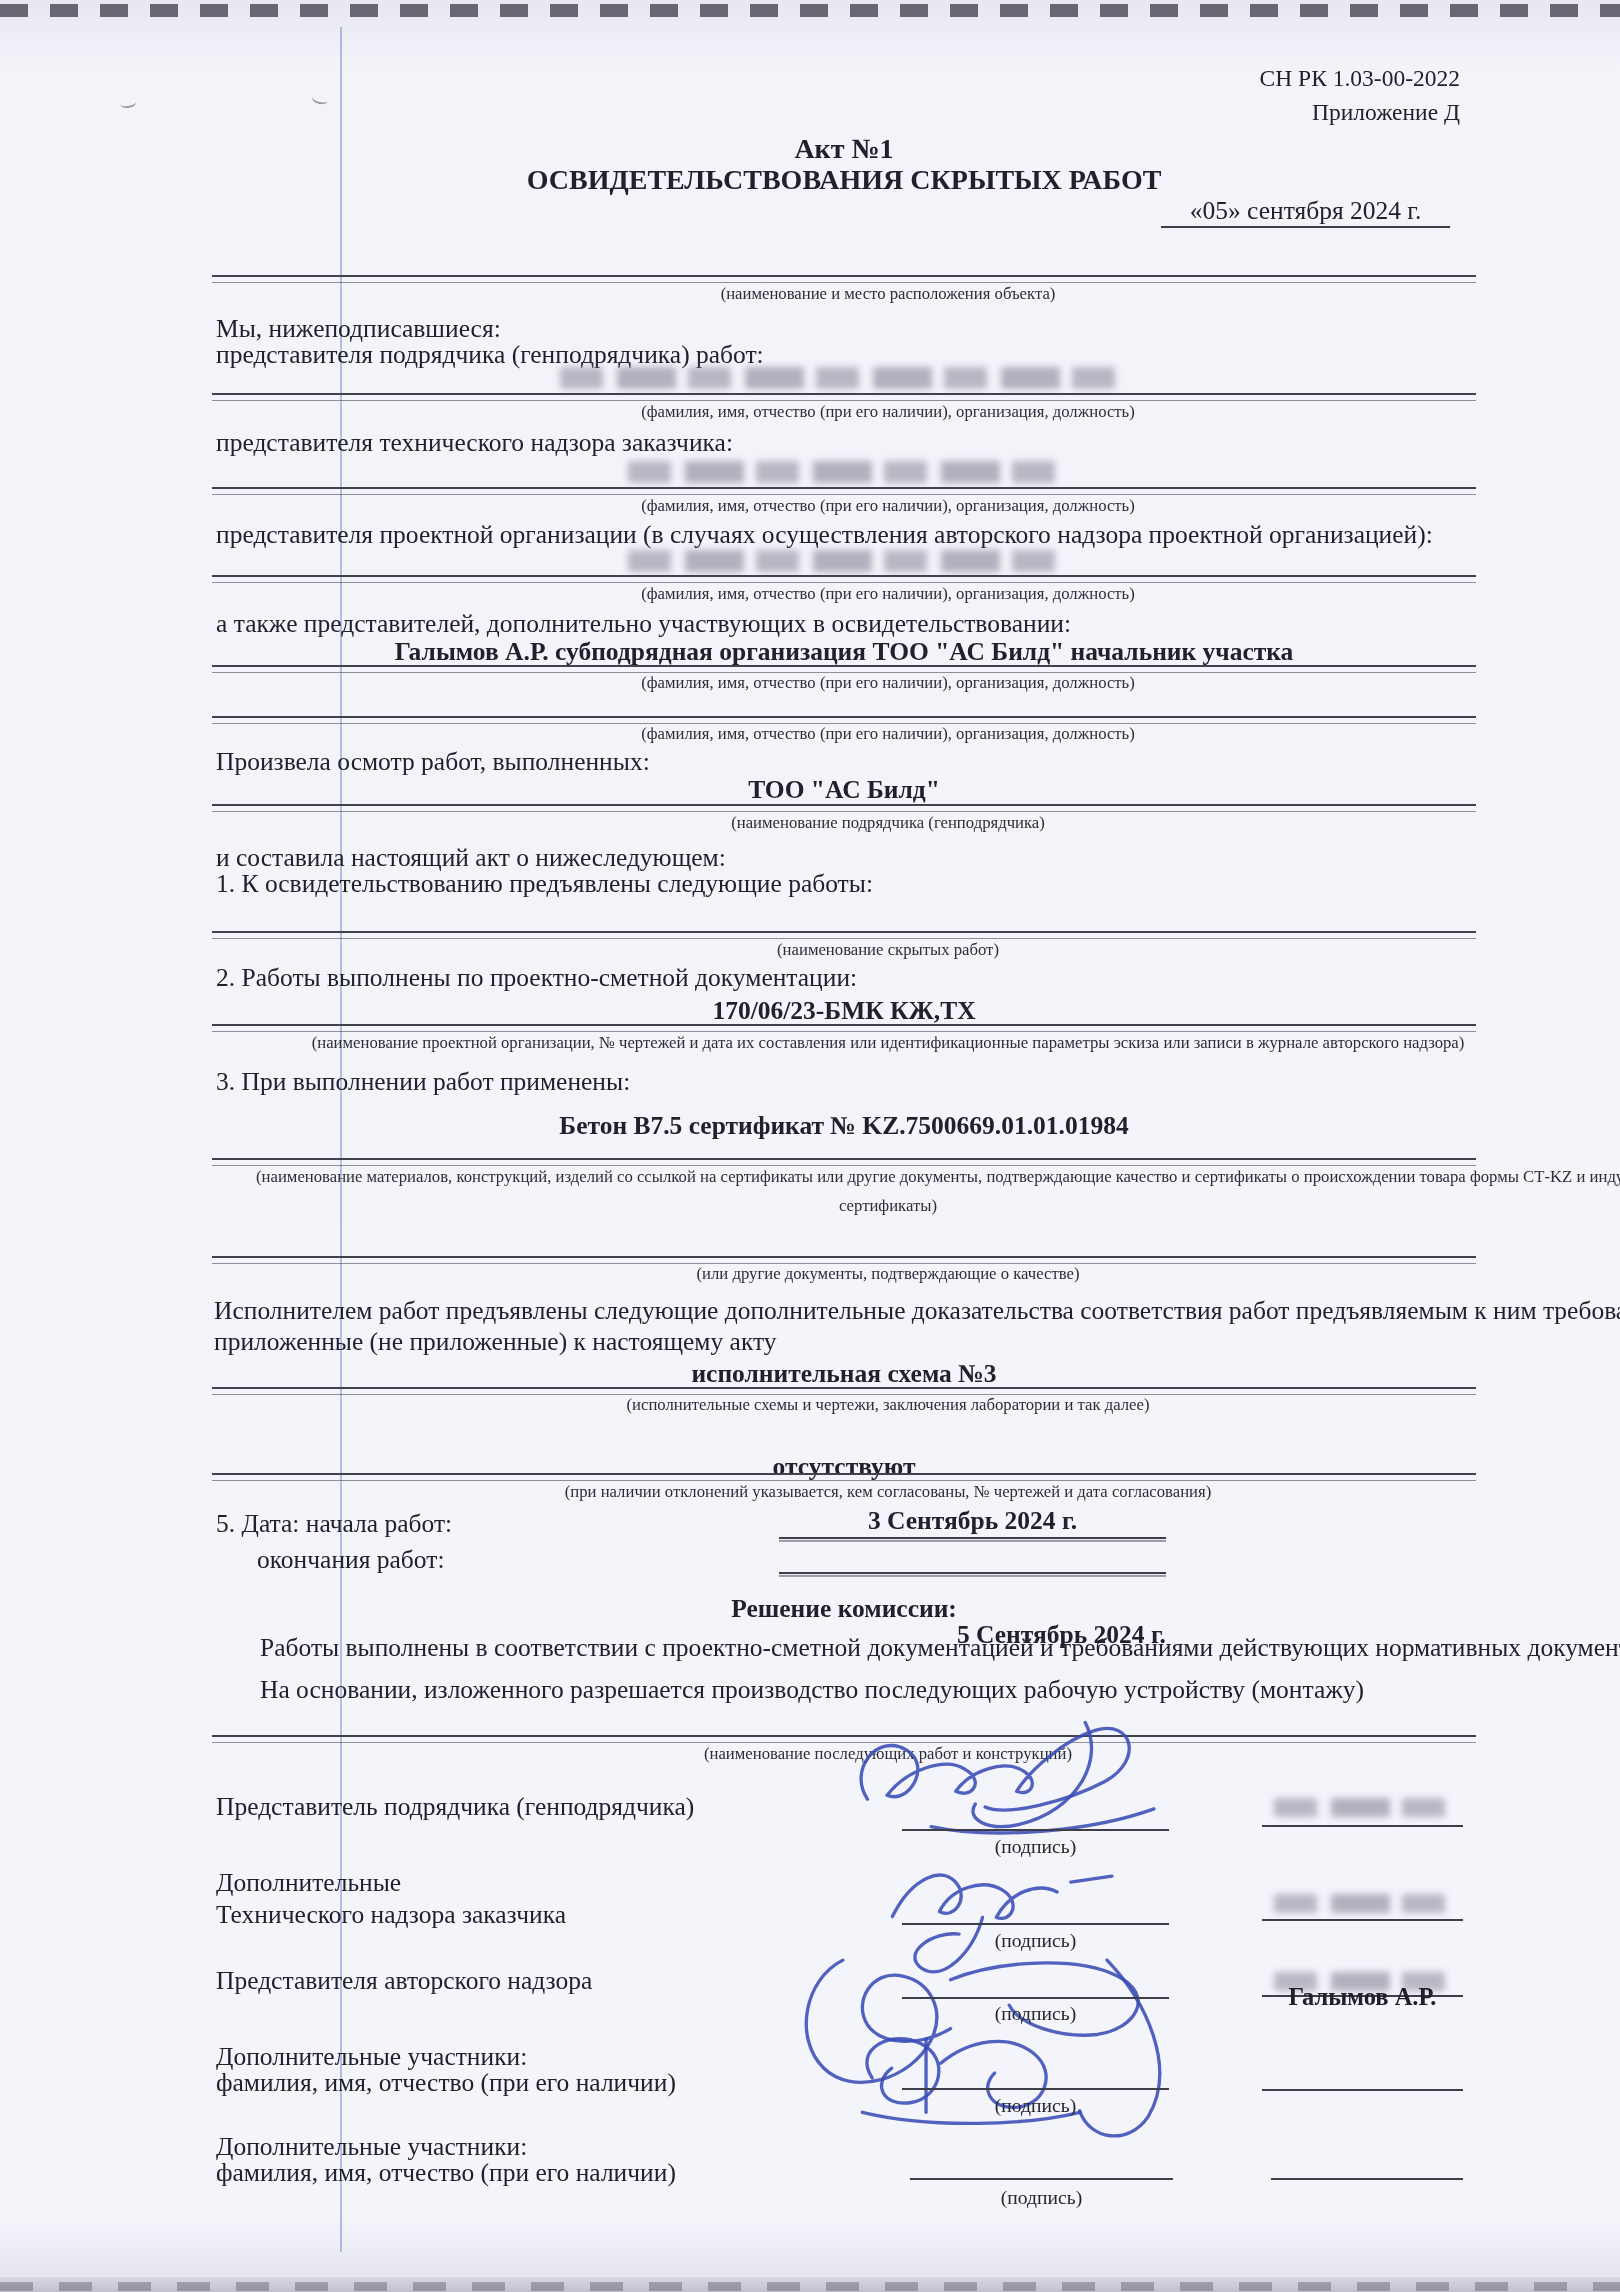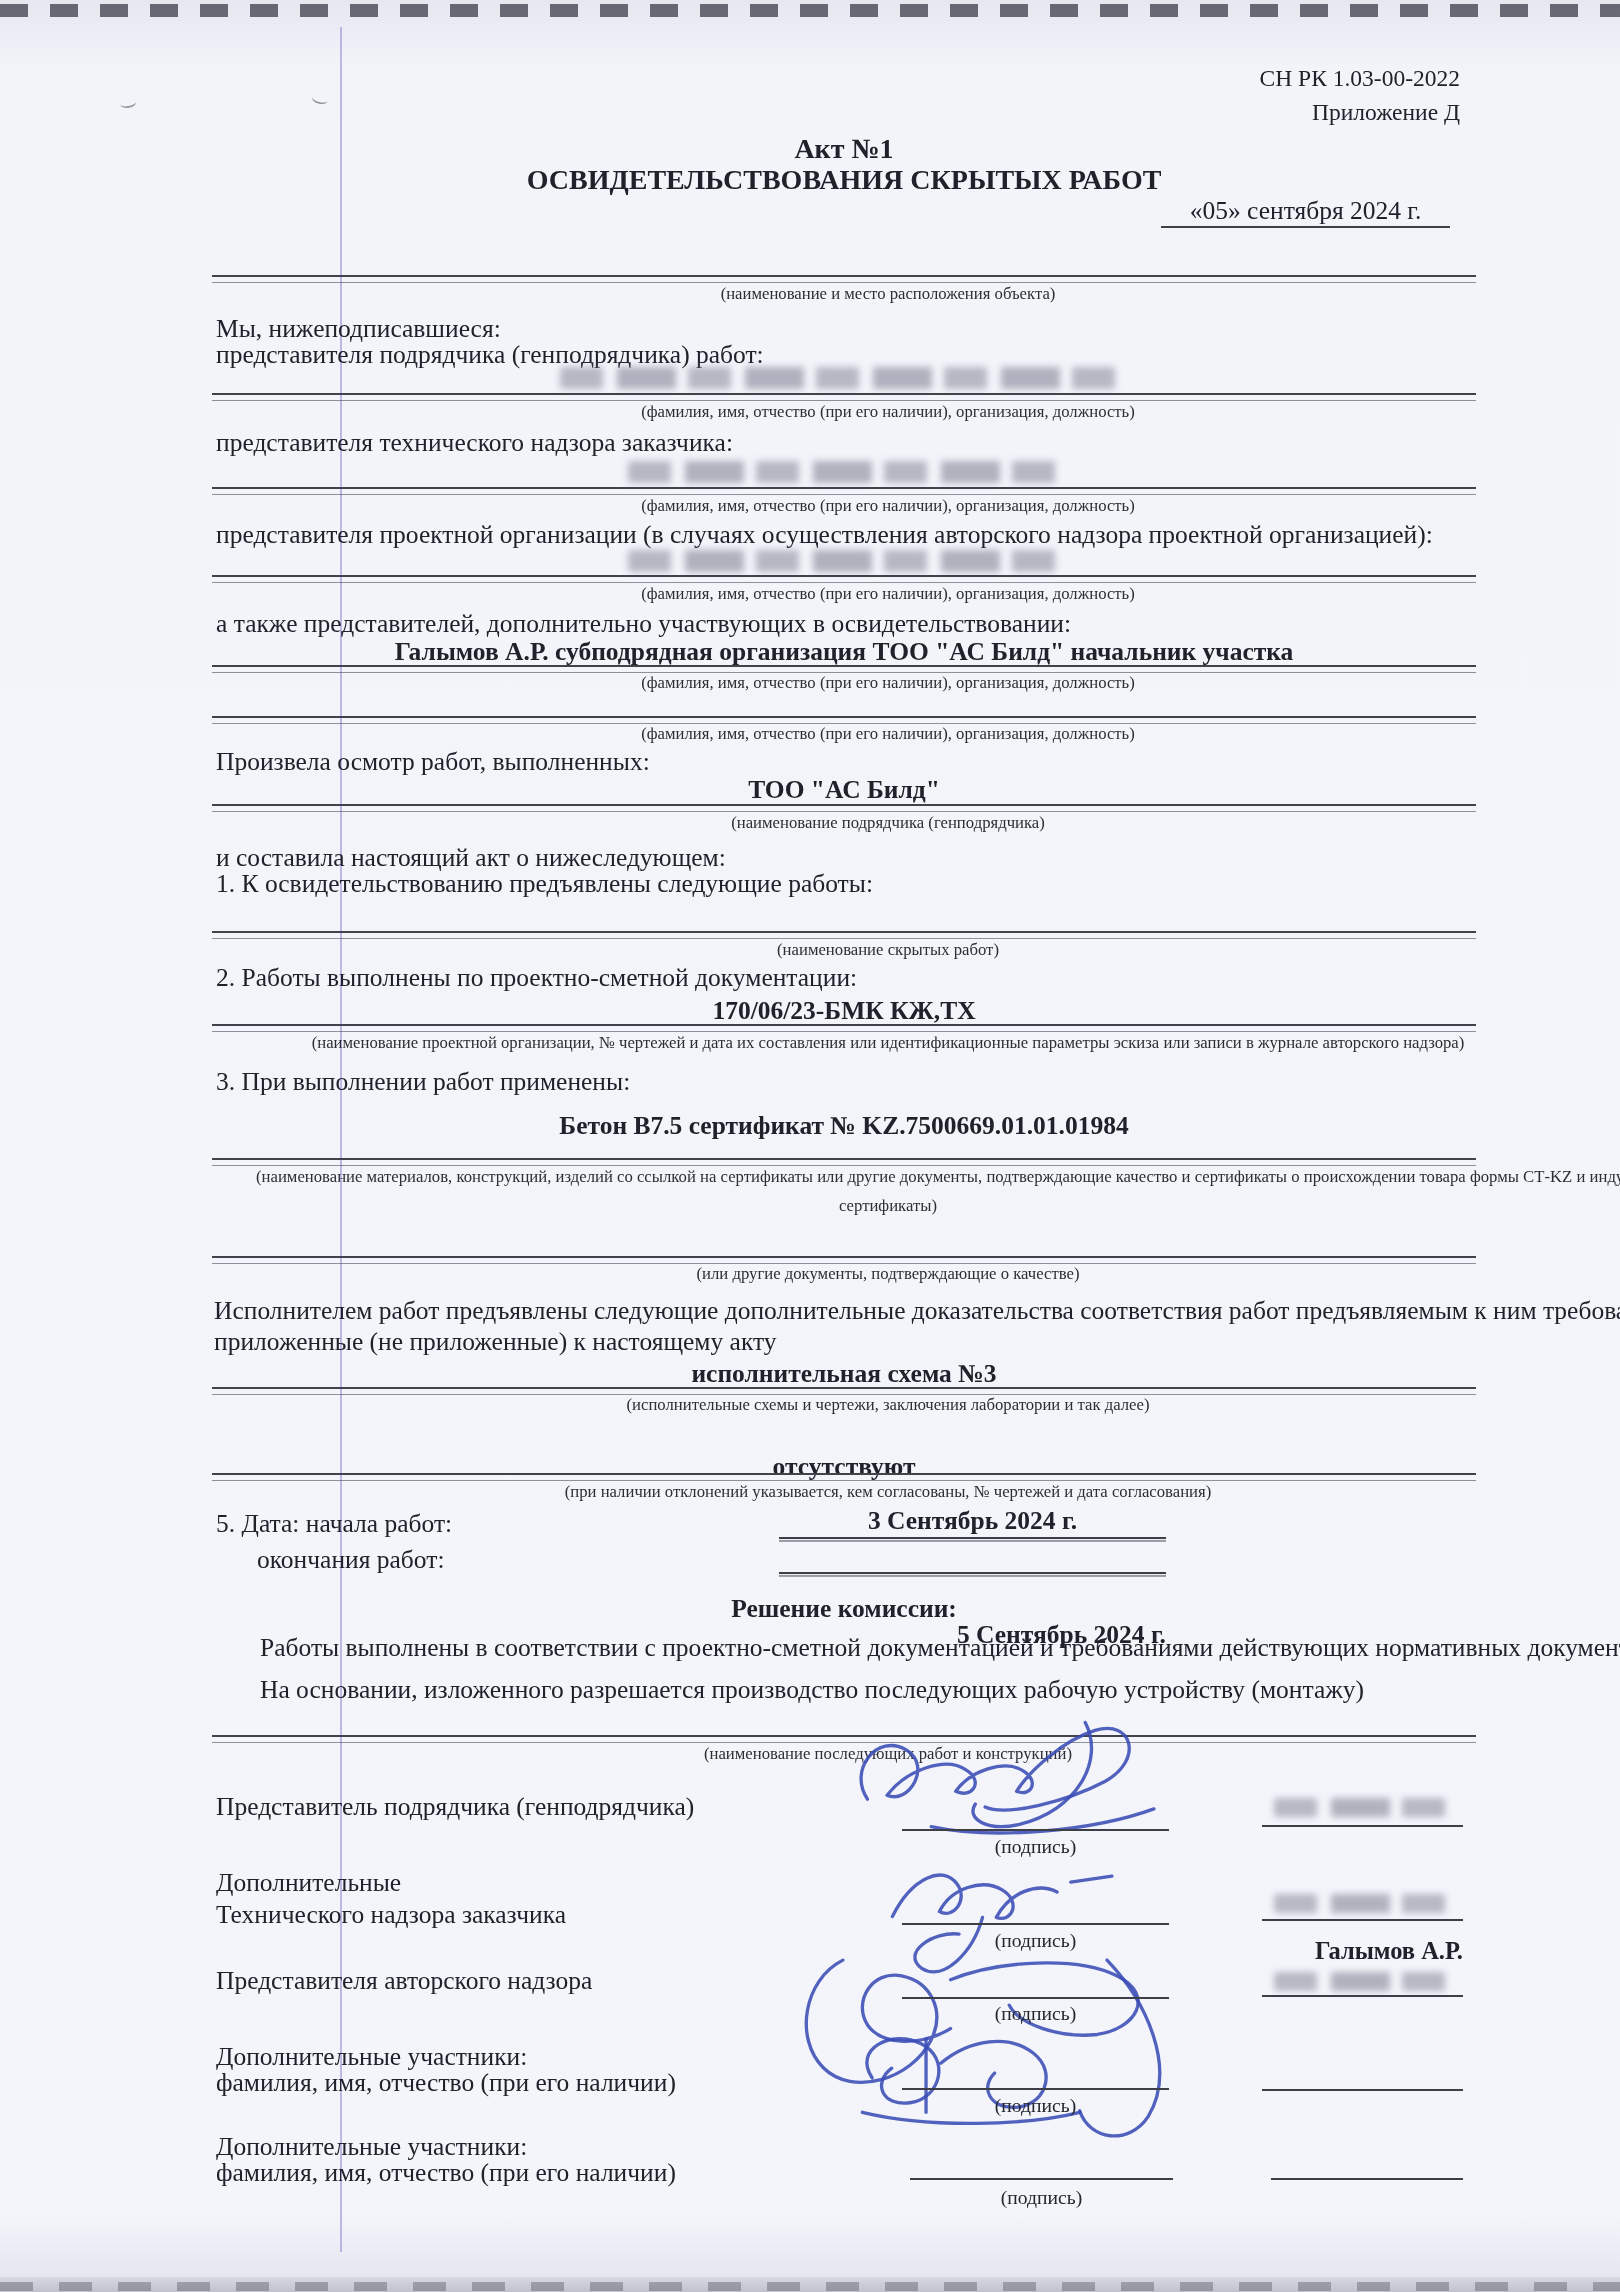--- a/index.html
+++ b/index.html
@@ -162,21 +162,21 @@
   <div class="abs t" style="top:2042px;left:216px;">Дополнительные участники:</div>
   <div class="abs t" style="top:2068px;left:216px;">фамилия, имя, отчество (при его наличии)</div>
   <svg class="sig" style="top:2019px;left:833px;" width="333" height="118" viewBox="0 0 340 120">
     <path d="M40,60 C20,30 60,10 90,25 C120,40 110,80 80,85 C50,90 40,65 60,50"></path>
     <path d="M95,20 L95,95"></path>
     <path d="M110,45 C140,20 180,15 205,35 C230,55 215,90 185,90 C160,90 150,70 165,55"></path>
     <path d="M30,95 C100,112 200,108 252,95"></path>
   </svg>
   <div class="abs sline" style="top:2088px;left:902px;width:267px;"></div>
   <div class="abs sig-cap" style="top:2095px;left:902px;width:267px;">(подпись)</div>
-  <div class="abs t b" style="top:1936px;left:1262px;width:201px;text-align:right;font-size:24.5px;">Галымов А.Р.</div>
+  <div class="abs t b" style="top:1982px;left:1262px;width:201px;text-align:center;font-size:24.5px;">Галымов А.Р.</div>
   <div class="abs sline" style="top:2089px;left:1262px;width:201px;"></div>
 
   <div class="abs t" style="top:2132px;left:216px;">Дополнительные участники:</div>
   <div class="abs t" style="top:2158px;left:216px;">фамилия, имя, отчество (при его наличии)</div>
   <div class="abs sline" style="top:2178px;left:910px;width:263px;"></div>
   <div class="abs sig-cap" style="top:2187px;left:910px;width:263px;">(подпись)</div>
   <div class="abs sline" style="top:2178px;left:1271px;width:192px;"></div>
 
   <div class="abs bottom-band"></div>
   <div class="abs bottom-dashes"></div>

